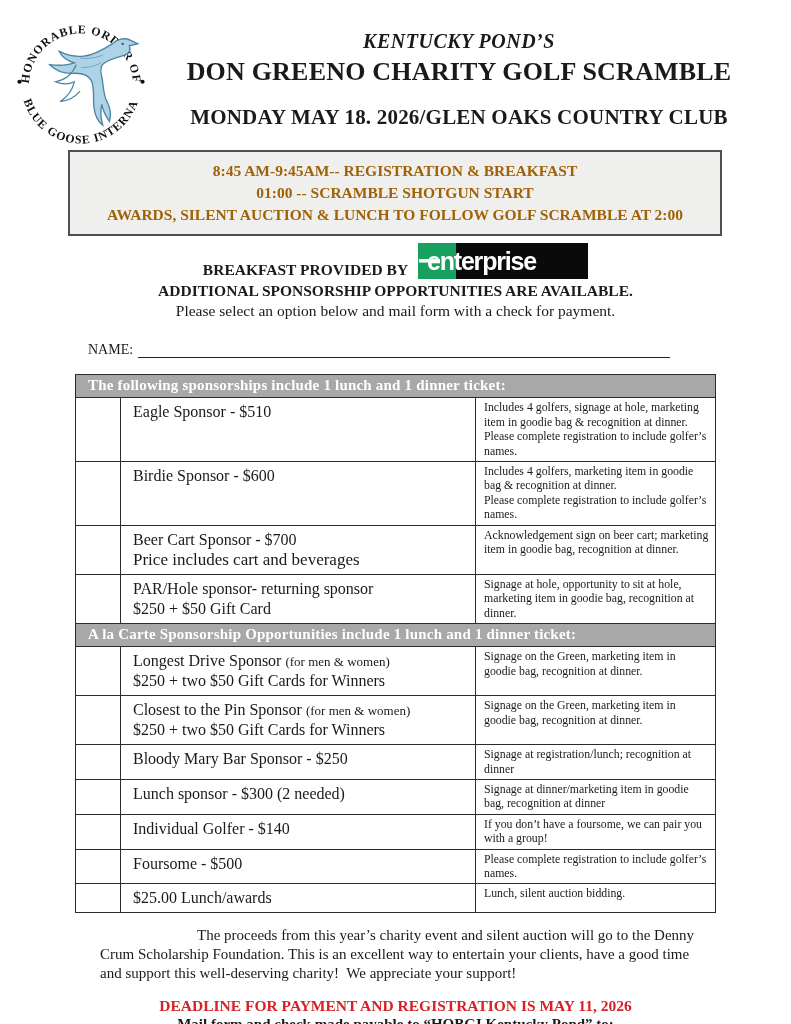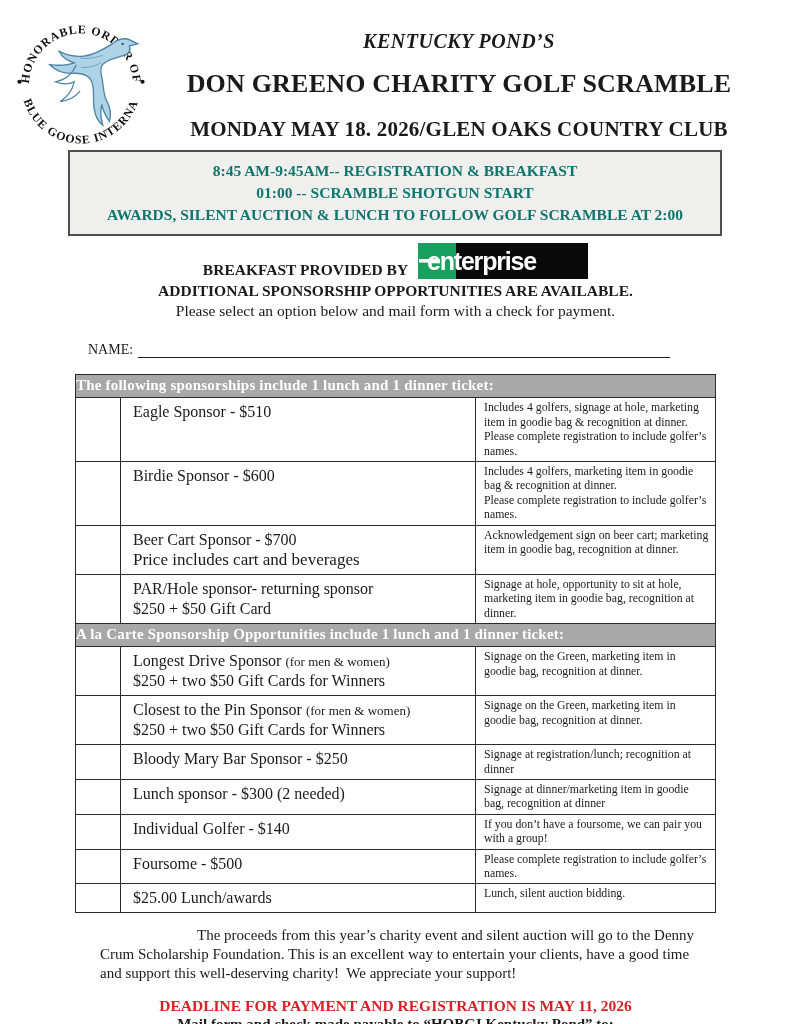--- a/index.html
+++ b/index.html
@@ -6,43 +6,43 @@
   body { background:#ffffff; }
   .page {
     width:791px; height:1024px; background:#ffffff; overflow:hidden;
     font-family:"Liberation Serif", serif; color:#1a1a1a; position:relative;
   }
   
   .masthead { display:flex; align-items:flex-start; padding:6px 0 0 8px; height:148px; }
   .goose-logo { width:146px; height:142px; flex:0 0 auto; }
   .head-text { width:590px; margin-left:10px; padding-top:24px; text-align:center; }
   .subtitle { font-style:italic; font-weight:bold; font-size:20px; letter-spacing:0.5px; }
-  .title { font-weight:bold; font-size:26px; margin-top:16px; letter-spacing:0.2px; }
+  .title { font-weight:bold; font-size:26px; margin-top:4px; letter-spacing:0.2px; }
   .date-venue { font-weight:bold; font-size:21px; margin-top:18px; letter-spacing:0.2px; }
   
   .schedule-box {
     margin:2px 0 0 68px; width:654px; background:#efefee;
     border:2px solid #4f4f4f; padding:8px 4px; text-align:center;
   }
-  .schedule-box div { color:#0f766e; font-weight:bold; font-size:15.5px; line-height:1.43; }
+  .schedule-box div { color:#a16207; font-weight:bold; font-size:15.5px; line-height:1.43; }
   
   .breakfast-row { display:flex; justify-content:center; align-items:flex-end; gap:10px; margin-top:7px; }
   .breakfast-label { font-weight:bold; font-size:15.5px; padding-top:8px; }
   .ent-logo { width:170px; height:36px; display:block; }
   .intro-bold { text-align:center; font-weight:bold; font-size:15.5px; margin-top:3px; }
   .intro-plain { text-align:center; font-size:15.5px; margin-top:2px; }
   
   .name-row { margin:22px 0 0 88px; font-size:14px; display:flex; align-items:center; }
   .name-line { display:inline-block; width:532px; border-bottom:1.2px solid #222; height:15px; margin-left:5px; }
   
   table.sponsor { border-collapse:collapse; margin:16px 0 0 75px; width:640px; table-layout:fixed; }
   table.sponsor td { border:1.4px solid #2b2b2b; vertical-align:top; }
   td.sec-head {
     background:#a8a8a8; color:#ffffff; font-weight:bold; font-size:15px;
-    padding:2px 0 3px 0; letter-spacing:0.2px;
+    padding:2px 0 3px 12px; letter-spacing:0.2px;
   }
   td.chk { background:#ffffff; }
   td.opt-cell { padding:4px 8px 4px 12px; }
   .opt-title { font-size:16px; line-height:1.25; }
   .opt-small { font-size:13px; }
   .opt-line2 { font-size:16px; line-height:1.25; }
   .opt-note { font-size:17px; line-height:1.2; }
   .opt-donate { font-size:13.5px; }
   td.desc-cell { padding:2px 6px 3px 8px; font-size:11.8px; line-height:1.22; white-space:pre-line; }
   

